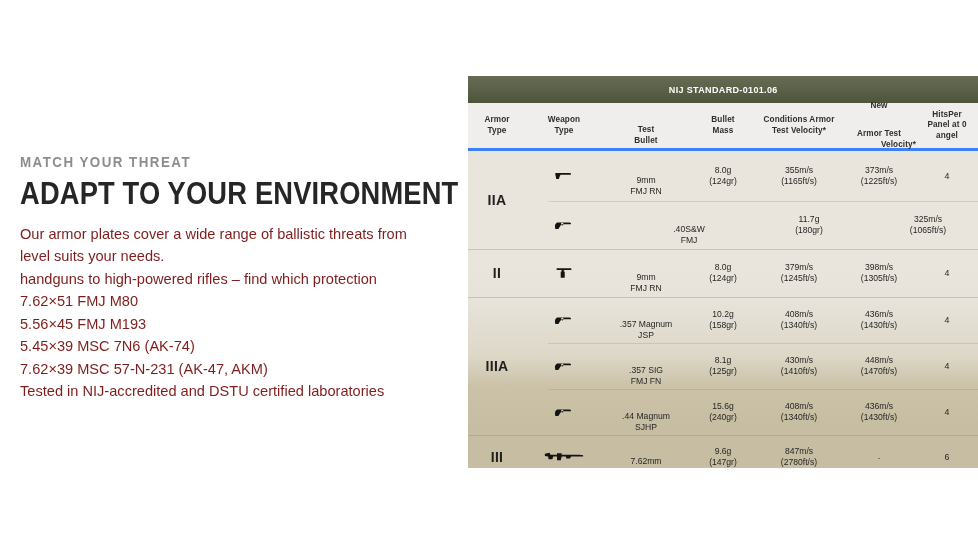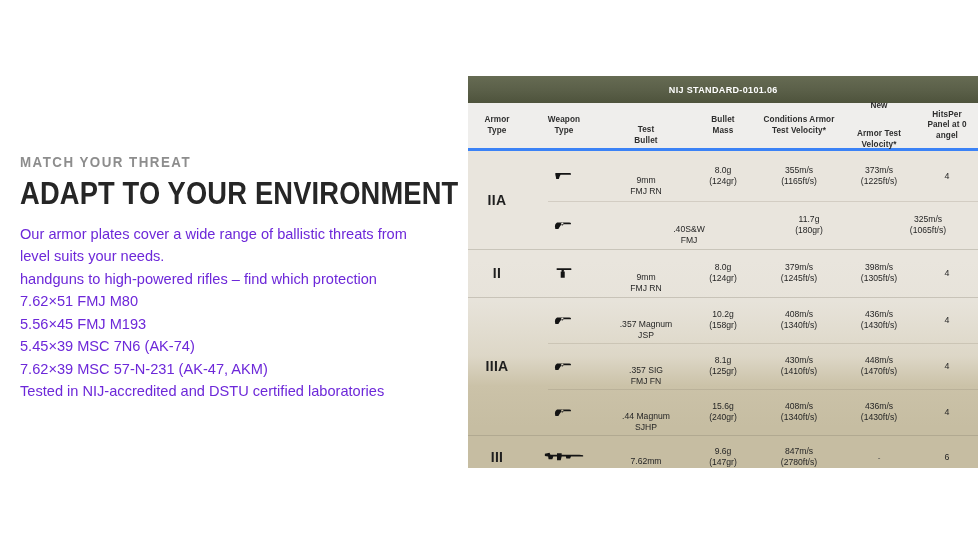--- a/index.html
+++ b/index.html
@@ -45,21 +45,21 @@
     transform: scaleX(0.88);
     transform-origin: left center;
     line-height: 1.05;
     margin: 0 0 12px 0;
     white-space: nowrap;
   }
   .body-copy {
     font-family: "Liberation Sans", sans-serif;
     font-size: 14.6px;
     line-height: 22.5px;
-    color: #6d28d9;
+    color: #7f1d1d;
     margin: 0;
   }
   .body-copy p { margin: 0; }
 
   
   .table-wrap {
     position: absolute;
     left: 468px;
     top: 76px;
     width: 510px;
@@ -219,21 +219,21 @@
         <span style="display: block;">Bullet</span>
         <span style="display: block;">Mass</span>
       </div>
       <div class="cell c-cond">
         <span style="display: block;">Conditions Armor</span>
         <span style="display: block;">Test Velocity*</span>
       </div>
       <div class="cell c-new">
         <span style="display: block;">New</span>
         <span style="display: block; margin-top: 18px;">Armor Test</span>
-        <span style="display: block;">Velocity*</span>
+        <span style="display: block; text-align: right;">Velocity*</span>
       </div>
       <div class="cell c-hits">
         <span style="display: block;">HitsPer</span>
         <span style="display: block;">Panel at 0 angel</span>
       </div>
     </div>
 
   <div class="rows">
       <div class="group">
         <div class="group-label">

